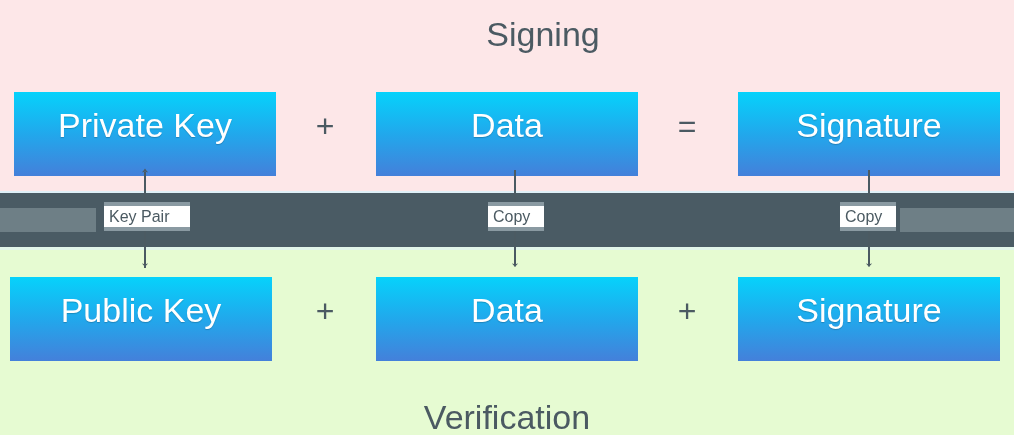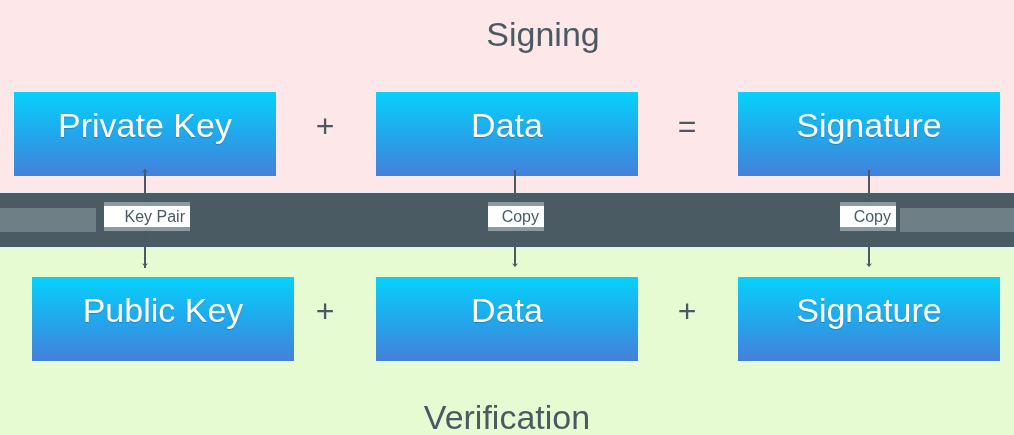--- a/index.html
+++ b/index.html
@@ -13,21 +13,21 @@
   .band-bar { position:absolute; top:208px; height:24px; background:#6e7f86; }
   .title { position:absolute; left:0; width:1014px; text-align:center; color:#4b5a62; font-size:34px; }
   .box { position:absolute; width:262px; height:84px; border-radius:0;
          background:linear-gradient(to bottom, #06d2fb 0%, #21a8ec 50%, #4480da 100%);
          color:#fff; font-size:34px; text-align:center; line-height:66px;
          text-shadow:0 1px 1px rgba(0,0,0,0.2); }
   .op { position:absolute; width:40px; text-align:center; color:#4b5a62; font-size:32px; line-height:40px; }
   .vline { position:absolute; width:2px; background:#4b5a62; }
   .arrow { position:absolute; color:#4b5a62; font-size:22px; line-height:22px; width:20px; text-align:center; }
   .label { position:absolute; background:#fff; color:#4b5a62; font-size:16px; line-height:20px;
-           text-align:right; padding:0 5px; border-top:1px solid #fff;
+           text-align:left; padding:0 5px; border-top:1px solid #fff;
            box-shadow:0 -4px 0 0 #8a9aa2, 0 4px 0 0 #8a9aa2; }
 </style>
 </head>
 <body>
 
 <div class="zone-top"></div>
 <div class="stripe-a"></div>
 <div class="band"></div>
 <div class="stripe-b"></div>
 <div class="zone-bot"></div>
@@ -36,21 +36,21 @@
 
 <div class="title" style="top:15px;padding-left:36px;">Signing</div>
 <div class="title" style="top:398px;">Verification</div>
 
 <div class="box" style="left:14px;top:92px;">Private Key</div>
 <div class="op" style="left:305px;top:106px;">+</div>
 <div class="box" style="left:376px;top:92px;">Data</div>
 <div class="op" style="left:667px;top:106px;">=</div>
 <div class="box" style="left:738px;top:92px;">Signature</div>
 
-<div class="box" style="left:32px;top:277px;">Public Key</div>
+<div class="box" style="left:10px;top:277px;">Public Key</div>
 <div class="op" style="left:305px;top:291px;">+</div>
 <div class="box" style="left:376px;top:277px;">Data</div>
 <div class="op" style="left:667px;top:291px;">+</div>
 <div class="box" style="left:738px;top:277px;">Signature</div>
 
 <div class="vline" style="left:144px;top:172px;height:96px;"></div>
 <div class="arrow" style="left:135px;top:163px;">↑</div>
 <div class="arrow" style="left:135px;top:248px;">↓</div>
 <div class="label" style="left:104px;top:206px;width:76px;">Key Pair</div>
 

